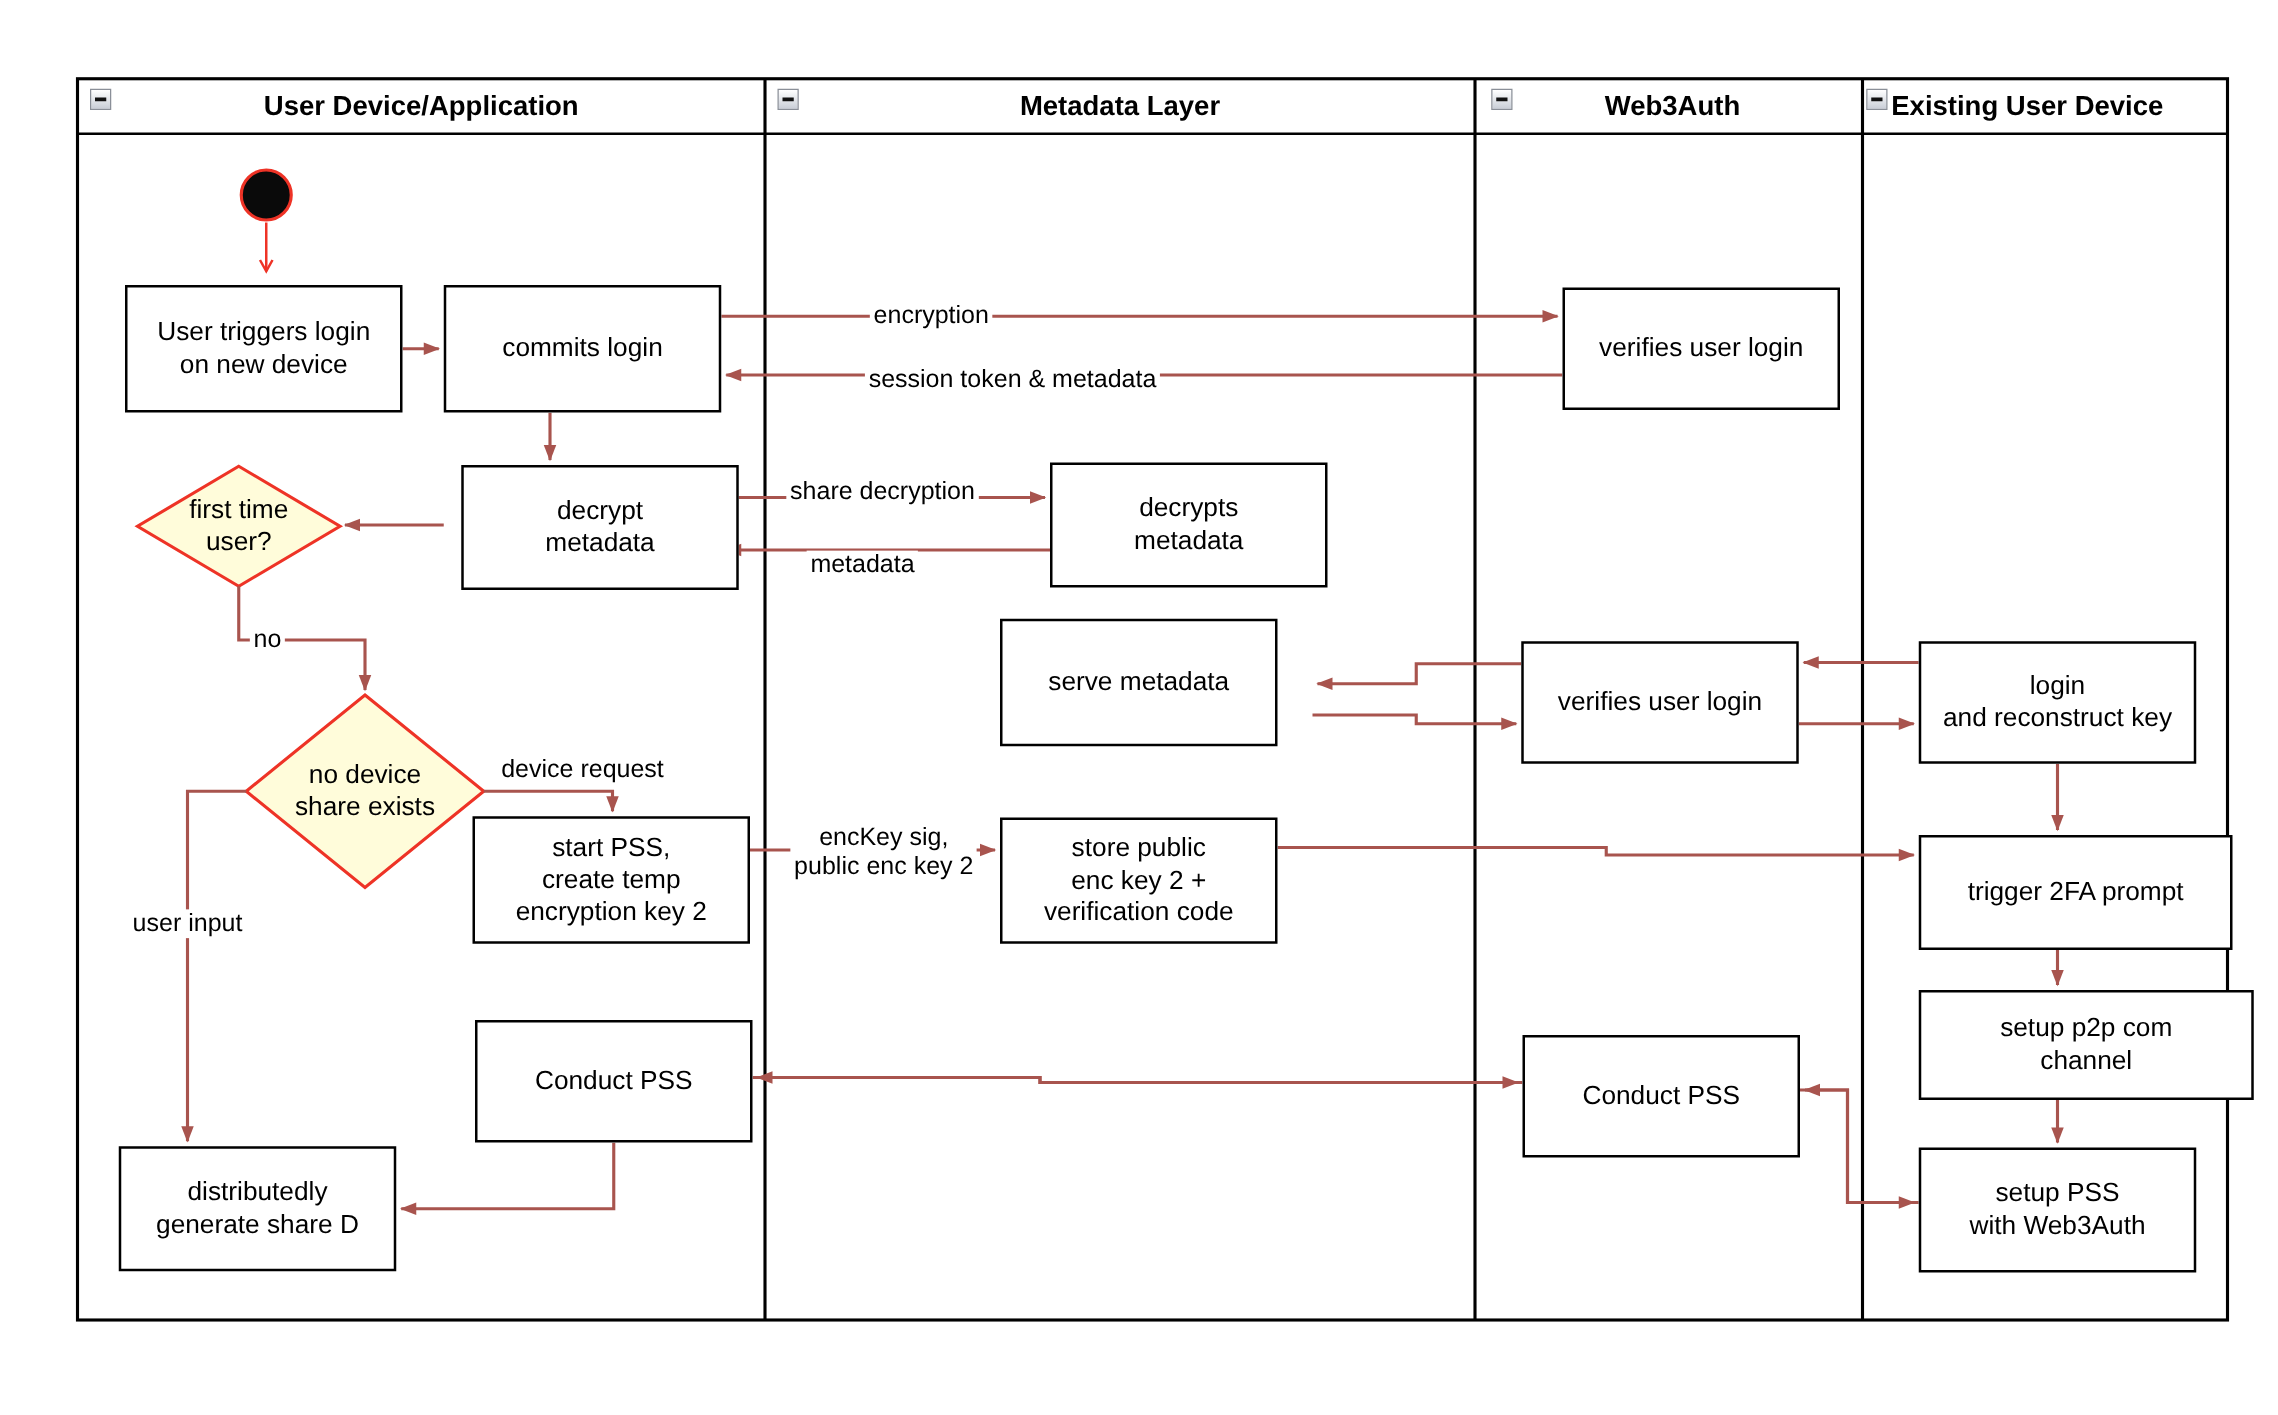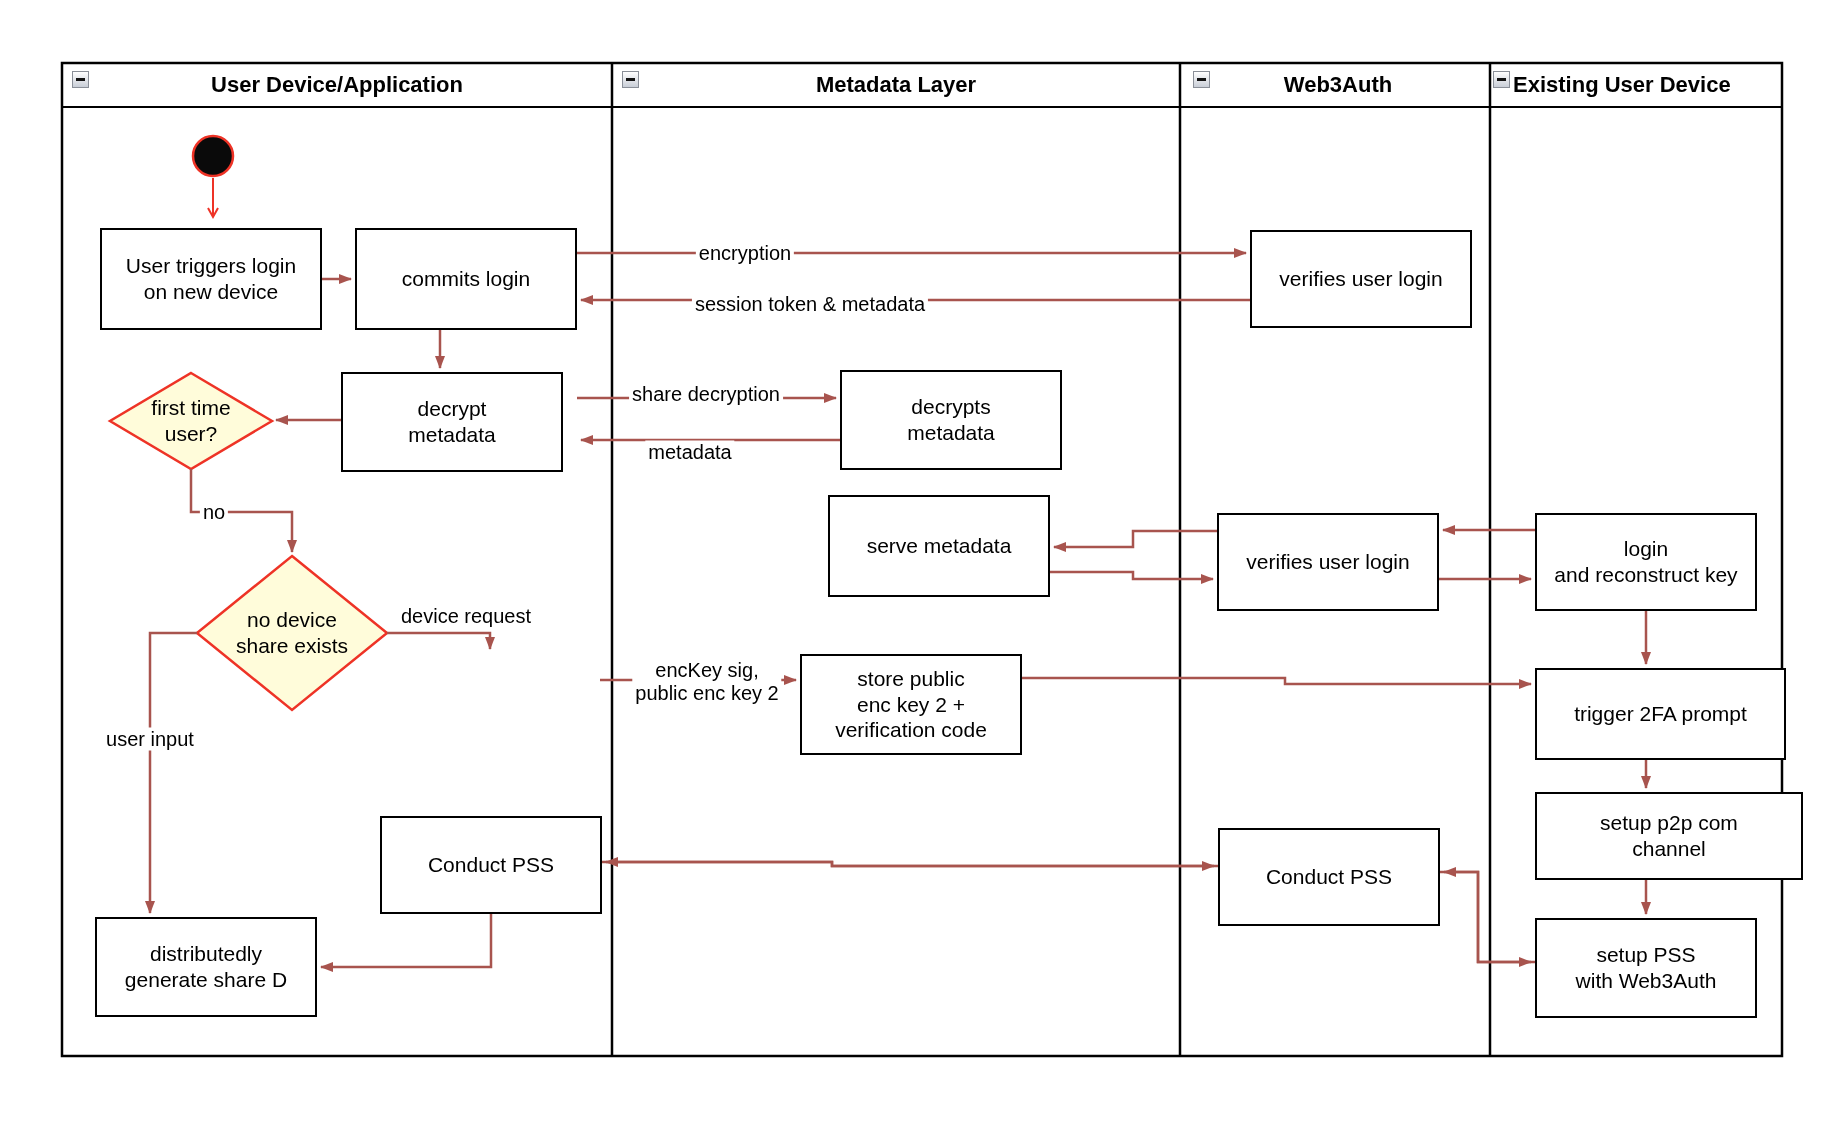--- a/index.html
+++ b/index.html
@@ -107,34 +107,37 @@
   <div class="lane-header tight" style="left:1490px;width:308px;">
     <span class="collapse-icon edge">
         <span class="minus-bar"></span>
       </span>
     <span>Existing User Device</span>
   </div>
 
   <div class="node" style="left:355px;top:228px;width:222px;height:102px;">commits login</div>
   <div class="node" style="left:100px;top:228px;width:222px;height:102px;">User triggers login
 on new device</div>
-  <div class="node" style="left:341px;top:372px;width:222px;height:100px;">decrypt
+  <div class="node" style="left:369px;top:372px;width:222px;height:100px;">decrypt
 metadata</div>
+  <div class="node" style="left:378px;top:653px;width:222px;height:102px;">start PSS,
+create temp
+encryption key 2</div>
   <div class="node" style="left:380px;top:816px;width:222px;height:98px;">Conduct PSS</div>
   <div class="node" style="left:95px;top:917px;width:222px;height:100px;">distributedly
 generate share D</div>
 
   <div class="diamond-label" style="left:121px;top:383px;width:140px;height:76px;">first time
 user?</div>
   <div class="diamond-label" style="left:202px;top:595px;width:180px;height:76px;">no device
 share exists</div>
 
   <div class="node" style="left:840px;top:370px;width:222px;height:100px;">decrypts
 metadata</div>
-  <div class="node" style="left:828px;top:495px;width:222px;height:102px;">serve metadata</div>
+  <div class="node" style="left:800px;top:495px;width:222px;height:102px;">serve metadata</div>
   <div class="node" style="left:800px;top:654px;width:222px;height:101px;">store public
 enc key 2 +
 verification code</div>
 
   <div class="node" style="left:1250px;top:230px;width:222px;height:98px;">verifies user login</div>
   <div class="node" style="left:1217px;top:513px;width:222px;height:98px;">verifies user login</div>
   <div class="node" style="left:1218px;top:828px;width:222px;height:98px;">Conduct PSS</div>
 
   <div class="node" style="left:1535px;top:513px;width:222px;height:98px;">login
 and reconstruct key</div>

